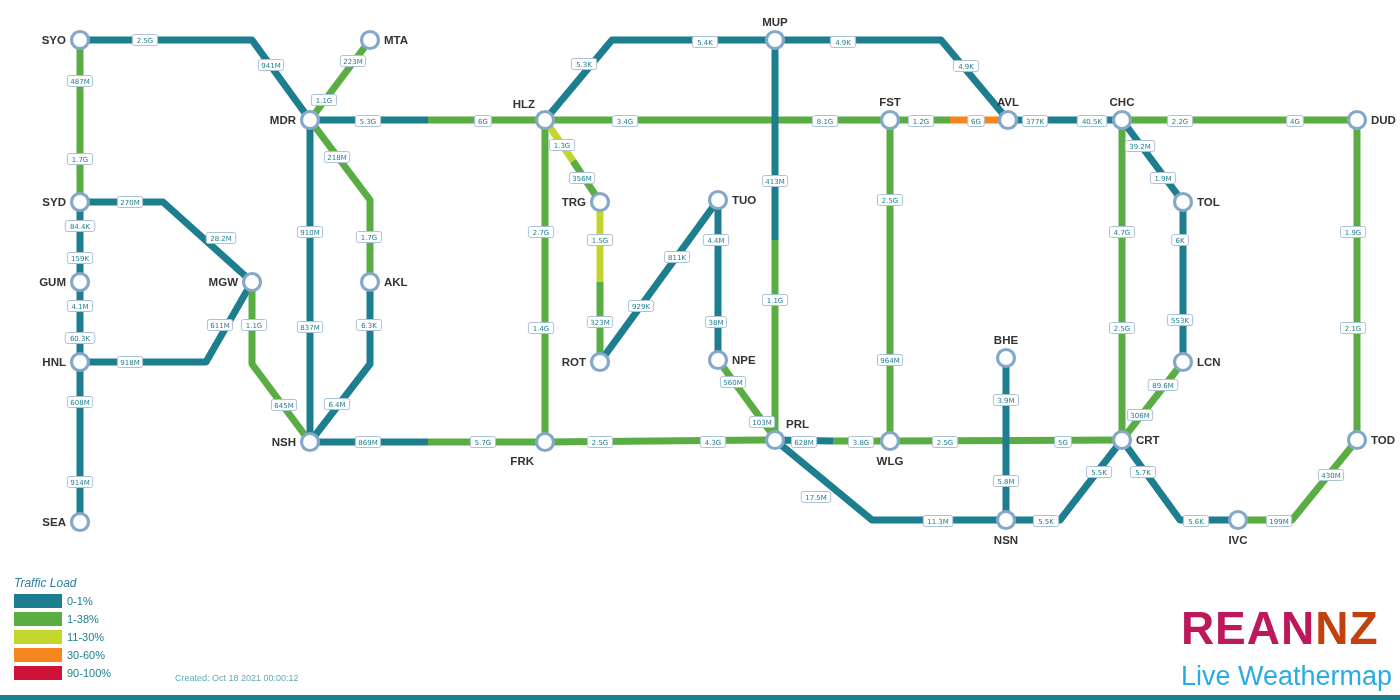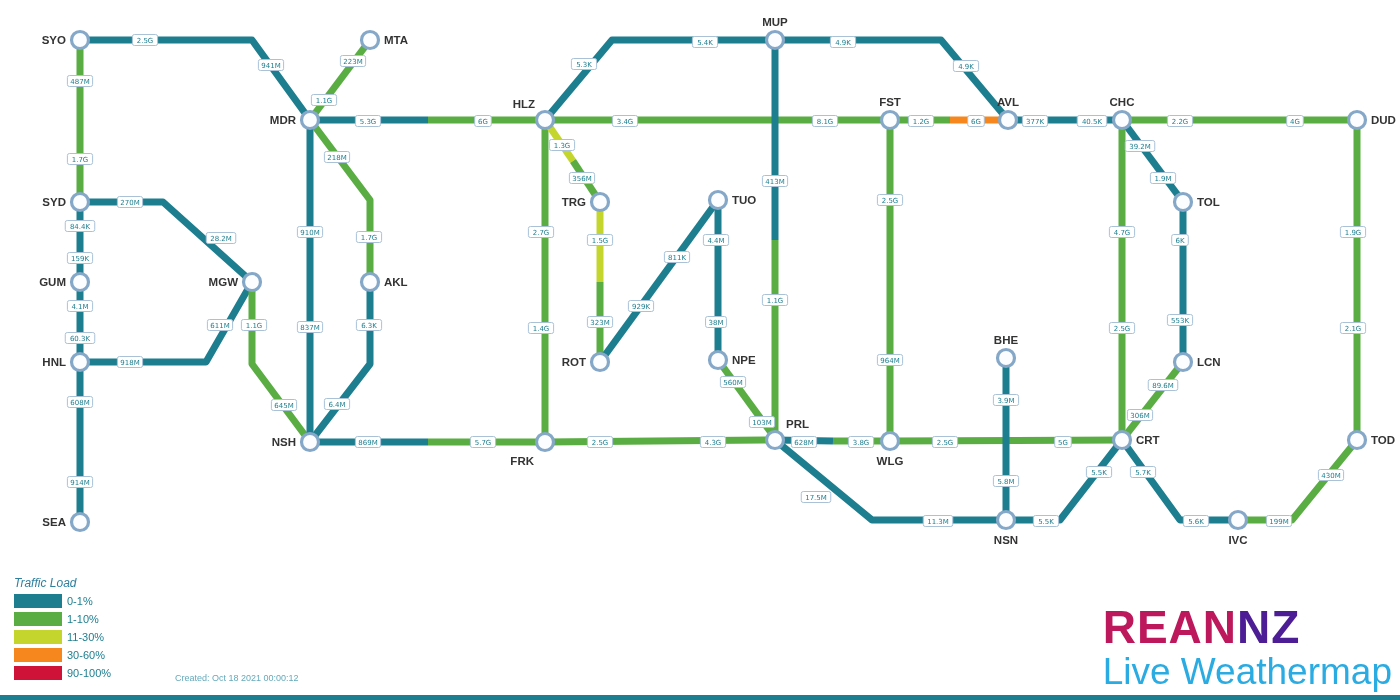--- a/index.html
+++ b/index.html
@@ -9,22 +9,22 @@
   svg{position:absolute;left:0;top:0;}
   .legend{position:absolute;left:14px;top:576px;}
   .legend-title{font-size:12px;color:#2e7f9e;margin-bottom:4px;font-style:italic;}
   .legend-row{display:flex;align-items:center;margin-bottom:4px;}
   .legend-swatch{width:48px;height:14px;margin-right:5px;}
   .legend-label{font-size:11px;color:#1d7e8f;}
   .created{position:absolute;left:175px;top:673px;font-size:9px;color:#64aabc;}
   .logo{position:absolute;right:8px;bottom:10px;text-align:left;line-height:1;cursor:pointer;}
   .logo-word{font-size:46px;font-weight:800;letter-spacing:1px;}
   .logo-dark{color:#be185d;}
-  .logo-light{color:#4c1d95;}
-  .logo-sub{font-size:37px;color:#2aabe2;margin-top:3px;}
+  .logo-light{color:#c2410c;}
+  .logo-sub{font-size:27px;color:#2aabe2;margin-top:12px;}
   .bottom-bar{position:absolute;left:0;bottom:0;width:1400px;height:5px;background:#1d7e8f;}
 </style>
 </head>
 <body>
 
 <div class="stage">
   <svg id="map" width="1400" height="700" viewBox="0 0 1400 700">
       <g>
         <polyline points="80,40 252,40 310,120" fill="none" stroke="#1d7e8f" stroke-width="7" stroke-linejoin="round" stroke-linecap="butt"></polyline>
         <polyline points="370,40 310,120" fill="none" stroke="#5aad43" stroke-width="7" stroke-linejoin="round" stroke-linecap="butt"></polyline>
@@ -471,21 +471,21 @@
 
   <div class="legend">
     <div class="legend-title">Traffic Load</div>
     <div id="legend-items">
         <div class="legend-row">
           <div class="legend-swatch" style="background: rgb(29, 126, 143);"></div>
           <div class="legend-label">0-1%</div>
         </div>
         <div class="legend-row">
           <div class="legend-swatch" style="background: rgb(90, 173, 67);"></div>
-          <div class="legend-label">1-10%</div>
+          <div class="legend-label">1-38%</div>
         </div>
         <div class="legend-row">
           <div class="legend-swatch" style="background: rgb(196, 214, 46);"></div>
           <div class="legend-label">11-30%</div>
         </div>
         <div class="legend-row">
           <div class="legend-swatch" style="background: rgb(246, 135, 31);"></div>
           <div class="legend-label">30-60%</div>
         </div>
         <div class="legend-row">

